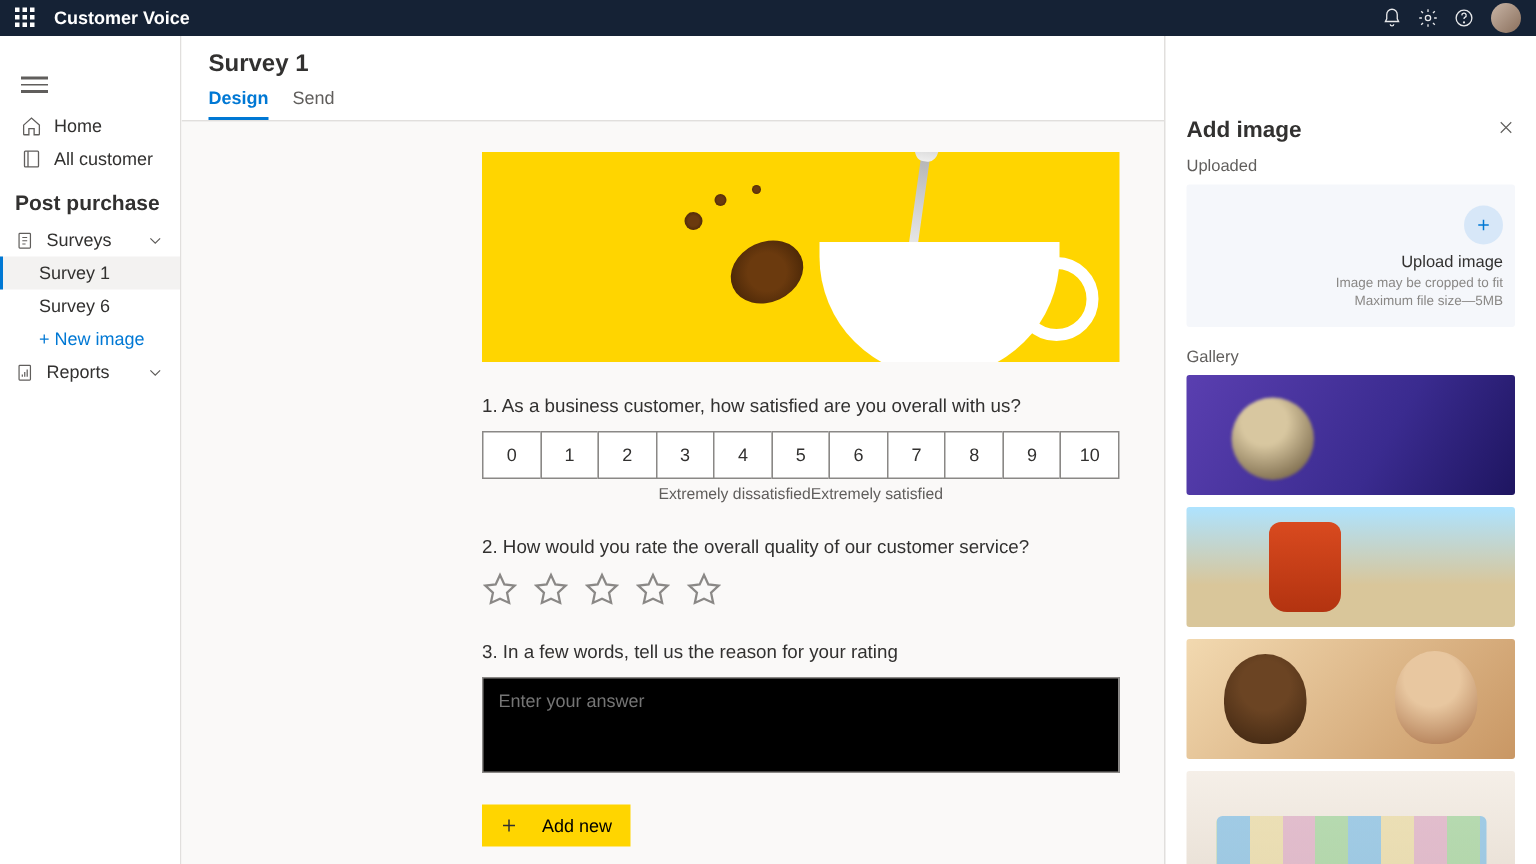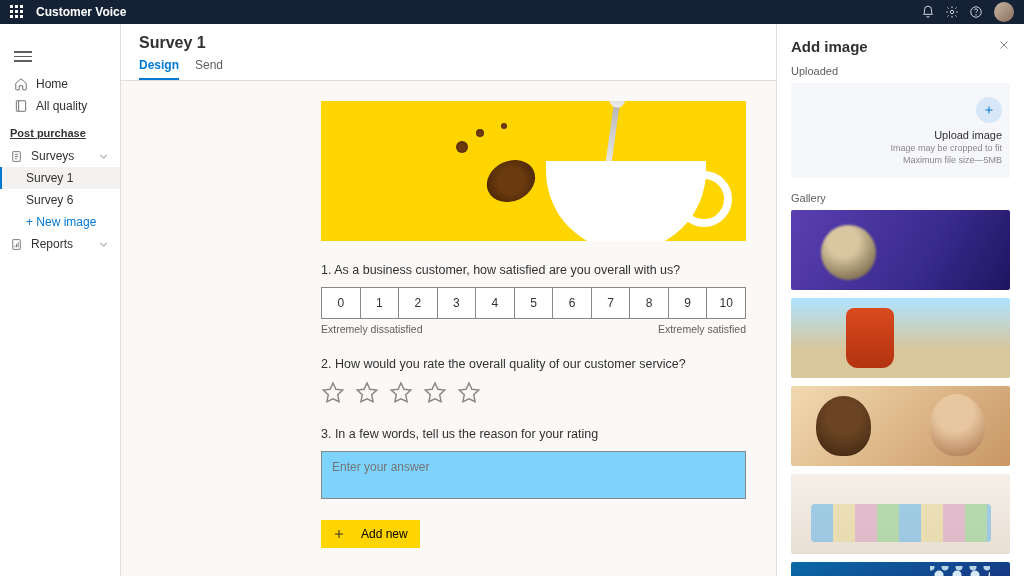--- a/index.html
+++ b/index.html
@@ -15,21 +15,21 @@
   .top-icon svg { width: 14px; height: 14px; stroke: #fff; fill: none; stroke-width: 1.5; }
   .avatar { width: 20px; height: 20px; border-radius: 50%; background: linear-gradient(135deg, #c8b5a6, #8a6f5c); margin-left: 6px; cursor: pointer; }
 
   
   .layout { display: flex; height: calc(100% - 24px); }
   .sidebar { width: 121px; border-right: 1px solid #e1dfdd; background: #fff; display: flex; flex-direction: column; padding-top: 23px; }
   .waffle2 { width: 18px; height: 14px; margin: 4px 0 8px 14px; cursor: pointer; display: flex; flex-direction: column; gap: 3px; }
   .waffle2 span { height: 1.5px; background: #605e5c; }
   .side-item { display: flex; align-items: center; gap: 8px; padding: 4px 14px; font-size: 12px; color: #323130; cursor: pointer; }
   .side-item svg { width: 14px; height: 14px; stroke: #605e5c; fill: none; stroke-width: 1.5; }
-  .side-heading { font-size: 11px; font-weight: 600; padding: 10px 10px 6px; color: #323130; text-decoration: underline; }
+  .side-heading { font-size: 14px; font-weight: 600; padding: 10px 10px 6px; color: #323130; }
   .tree-item { display: flex; align-items: center; gap: 8px; padding: 4px 10px 4px 10px; font-size: 12px; cursor: pointer; position: relative; }
   .tree-item .chev { margin-left: auto; }
   .tree-item svg { width: 13px; height: 13px; stroke: #605e5c; fill: none; stroke-width: 1.5; }
   .tree-sub { padding: 4px 10px 4px 26px; font-size: 12px; cursor: pointer; color: #323130; }
   .tree-sub.active { border-left: 2px solid #0078d4; background: #f3f2f1; padding-left: 24px; font-weight: 400; }
   .tree-sub.link { color: #0078d4; }
 
   
   .main { flex: 1; display: flex; flex-direction: column; background: #faf9f8; overflow: hidden; }
   .main-header { background: #fff; border-bottom: 1px solid #e1dfdd; padding: 10px 18px 0; }
@@ -50,31 +50,31 @@
   .s3 { width: 8px; height: 8px; left: 50px; top: 8px; }
   .s4 { width: 6px; height: 6px; left: 75px; top: 2px; }
   .spoon { position: absolute; right: 130px; top: -10px; width: 6px; height: 80px; background: linear-gradient(#aaa, #eee); border-radius: 3px; transform: rotate(8deg); }
   .spoon::after { content: ""; position: absolute; top: -6px; left: -5px; width: 16px; height: 22px; background: linear-gradient(#bbb, #eee); border-radius: 50% 50% 40% 40%; }
 
   .q { margin-top: 22px; }
   .q-label { font-size: 12.5px; margin-bottom: 10px; }
   .nps { display: flex; }
   .nps-cell { flex: 1; height: 32px; border: 1px solid #8a8886; margin-left: -1px; display: flex; align-items: center; justify-content: center; font-size: 12px; cursor: pointer; background: #fff; }
   .nps-cell:first-child { margin-left: 0; }
-  .nps-labels { display: flex; justify-content: space-between; font-size: 10.5px; color: #605e5c; margin-top: 4px; }
+  .nps-labels { display: flex; justify-content: center; font-size: 10.5px; color: #605e5c; margin-top: 4px; }
   .stars { display: flex; gap: 10px; margin-top: 6px; }
   .star { width: 24px; height: 24px; cursor: pointer; }
   .star svg { width: 100%; height: 100%; stroke: #8a8886; fill: none; stroke-width: 1.5; }
-  .answer-input { width: 100%; height: 48px; border: 1px solid #8a8886; padding: 8px 10px; font-size: 12px; color: #605e5c; background: #7dd3fc; resize: none; font-family: inherit; }
+  .answer-input { width: 100%; height: 64px; border: 1px solid #8a8886; padding: 8px 10px; font-size: 12px; color: #605e5c; background: #000000; resize: none; font-family: inherit; }
   .add-new { margin-top: 18px; background: #ffd500; border: none; padding: 7px 12px; font-size: 12px; cursor: pointer; display: inline-flex; align-items: center; gap: 16px; }
   .add-new svg { width: 12px; height: 12px; stroke: #323130; stroke-width: 2; }
 
   
   .panel { width: 248px; background: #fff; border-left: 1px solid #e1dfdd; display: flex; flex-direction: column; padding: 14px 14px 0; overflow-y: auto; }
-  .panel-head { display: flex; align-items: center; justify-content: space-between; margin-bottom: 10px; }
+  .panel-head { display: flex; align-items: center; justify-content: space-between; margin-bottom: 10px; margin-top: 40px; }
   .panel-title { font-size: 15px; font-weight: 600; }
   .close-x { cursor: pointer; }
   .close-x svg { width: 12px; height: 12px; stroke: #605e5c; stroke-width: 1.5; }
   .section-label { font-size: 11px; color: #605e5c; margin-bottom: 6px; }
   .upload-box { background: #f5f7fb; border-radius: 2px; padding: 14px 8px 12px; text-align: right; margin-bottom: 14px; cursor: pointer; }
   .upload-circle { width: 26px; height: 26px; border-radius: 50%; background: #d7e7f8; display: inline-flex; align-items: center; justify-content: center; margin-bottom: 6px; }
   .upload-circle svg { width: 12px; height: 12px; stroke: #0078d4; stroke-width: 2; }
   .upload-title { font-size: 11px; margin-bottom: 2px; color: #323130; }
   .upload-sub { font-size: 9px; color: #8a8886; line-height: 1.3; }
   .gallery-grid { display: flex; flex-direction: column; gap: 8px; }
@@ -141,21 +141,21 @@
       <svg viewBox="0 0 24 24">
           <path d="M3 11l9-8 9 8v10a1 1 0 0 1-1 1h-5v-7h-6v7H4a1 1 0 0 1-1-1z"></path>
         </svg>
       <span>Home</span>
     </div>
     <div class="side-item">
       <svg viewBox="0 0 24 24">
           <rect x="4" y="3" width="16" height="18" rx="1"></rect>
           <path d="M8 3v18"></path>
         </svg>
-      <span>All quality</span>
+      <span>All customer</span>
     </div>
     <div class="side-heading">Post purchase</div>
     <div class="tree-item">
       <svg viewBox="0 0 24 24">
           <rect x="5" y="3" width="14" height="18" rx="1"></rect>
           <path d="M9 8h6M9 12h6M9 16h4"></path>
         </svg>
       <span>Surveys</span>
       <svg class="chev" viewBox="0 0 24 24">
           <path d="M6 9l6 6 6-6"></path>

